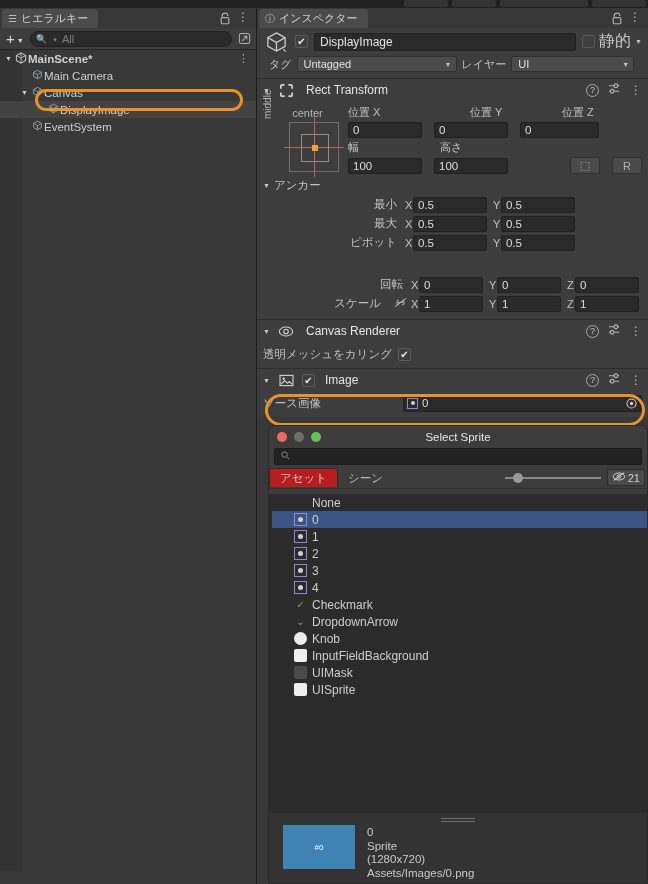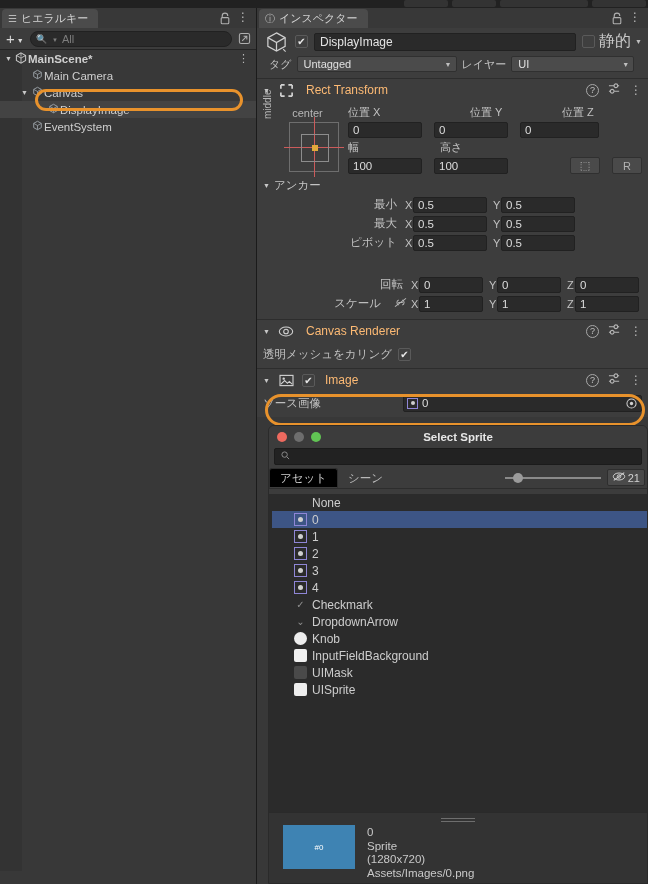--- a/index.html
+++ b/index.html
@@ -73,21 +73,21 @@
   .objline2 { display:flex; align-items:center; gap:5px; height:18px; margin-top:4px; padding-left:6px;}
   .flbl { color:#c4c4c4; font-size:11px; }
   .dd { height:16px; background:#4b4b4b; border:1px solid #303030; border-radius:2px;
         display:flex; align-items:center; justify-content:space-between; padding:0 4px 0 6px;
         color:#e0e0e0; font-size:11px; }
 
   .comp { border-top:1px solid #2d2d2d; background:#3d3d3d; }
   .comphdr { height:22px; display:flex; align-items:center; gap:6px; padding:0 6px; background:#3d3d3d; position:relative;}
   .comphdr .fold { font-size:7px; color:#c6c6c6; width:9px; }
   .comphdr .cico { width:16px; height:16px; display:flex; align-items:center; justify-content:center; color:#d2d2d2; }
-  .comphdr .ctitle { font-size:12px; color:#fdba74; margin-left:6px; }
+  .comphdr .ctitle { font-size:12px; color:#e5e5e5; margin-left:6px; }
   .hdricons { position:absolute; right:6px; top:3px; display:flex; align-items:center; gap:9px; color:#b6b6b6; }
   .circq { width:13px; height:13px; border-radius:50%; border:1px solid #a8a8a8; font-size:9px;
            display:flex; align-items:center; justify-content:center; color:#c0c0c0; }
 
   .compbody { padding:4px 6px 6px 6px; background:#3d3d3d; }
 
   .rt-grid { display:flex; gap:8px; }
   .anchorbox { width:110px; position:relative; padding-top:2px; }
   .ancenter { text-align:center; color:#b7b7b7; font-size:11px; margin-left:12px; }
   .anchorvis { position:relative; width:50px; height:50px; border:1px solid #6e6e6e; margin:3px 0 0 26px; background:#3d3d3d;}
@@ -114,26 +114,26 @@
   .foldrow .fold { font-size:7px; }
 
   .chkrow { display:flex; align-items:center; gap:6px; height:20px; color:#c3c3c3; font-size:11.5px; }
 
   
   .dlg { position:absolute; left:268px; top:425px; width:380px; height:459px; background:#3c3c3c;
          border:1px solid #2a2a2a; border-radius:6px 6px 0 0; overflow:hidden; }
   .dlghdr { height:22px; background:#3c3c3c; position:relative; display:flex; align-items:center; }
   .traffic { position:absolute; left:8px; top:6px; display:flex; gap:7px; }
   .traffic i { width:10px; height:10px; border-radius:50%; display:block; }
-  .dlgtitle { width:100%; text-align:center; font-size:11.5px; color:#e6e6e6; font-weight:bold; }
+  .dlgtitle { width:100%; text-align:center; font-size:11.5px; color:#e6e6e6; font-weight:normal; }
   .dlgsearch { margin:0 5px; height:17px; background:#222222; border:1px solid #1b1b1b; border-radius:2px;
                display:flex; align-items:center; padding:0 6px; color:#7a7a7a; font-size:10px; }
   .dlgtabs { height:21px; margin-top:3px; display:flex; align-items:flex-end; position:relative; border-bottom:1px solid #2d2d2d;}
   .dtab { height:20px; padding:0 10px; display:flex; align-items:center; font-size:11.5px; color:#d0d0d0; }
-  .dtab.act { background:#000000; border:1px solid #2d2d2d; border-bottom-color:#3c3c3c; border-radius:3px 3px 0 0; }
+  .dtab.act { background:#b91c1c; border:1px solid #2d2d2d; border-bottom-color:#3c3c3c; border-radius:3px 3px 0 0; }
   .dtab.ina { color:#bdbdbd; }
   .slider { position:absolute; right:46px; bottom:4px; width:96px; height:12px; display:flex; align-items:center; }
   .slider .track { width:100%; height:2px; background:#8a8a8a; }
   .slider .knob { position:absolute; left:8px; width:10px; height:10px; background:#9b9b9b; border-radius:50%; }
   .visbtn { position:absolute; right:2px; bottom:2px; height:17px; background:#4a4a4a; border:1px solid #2e2e2e;
             border-radius:2px; display:flex; align-items:center; gap:2px; padding:0 4px; color:#d2d2d2; font-size:11px; }
 
   .dlglist { position:absolute; left:0; top:68px; right:0; height:320px; background:#2b2b2b; overflow:hidden; }
   .lrow { height:17px; display:flex; align-items:center; gap:5px; padding-left:25px; font-size:12px; color:#cdcdcd; }
   .lrow.sel { background:#3d5585; }

